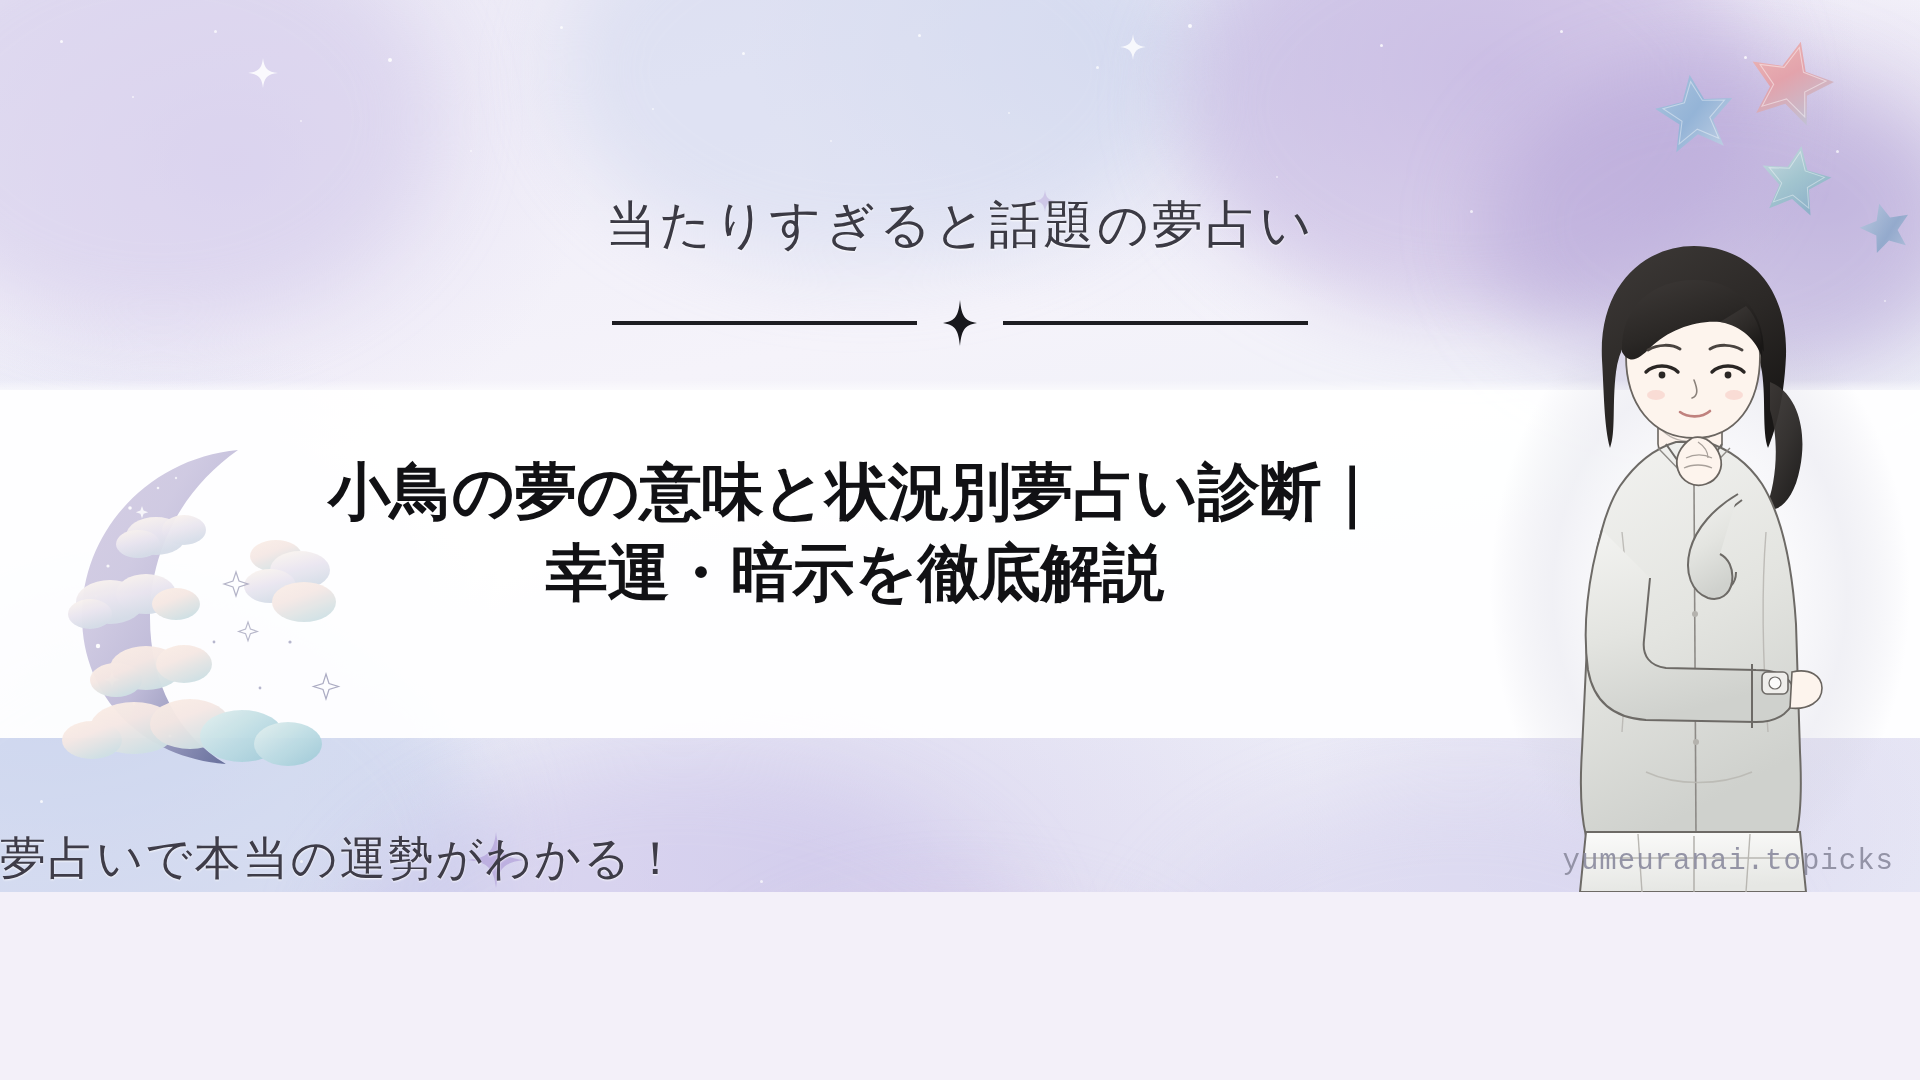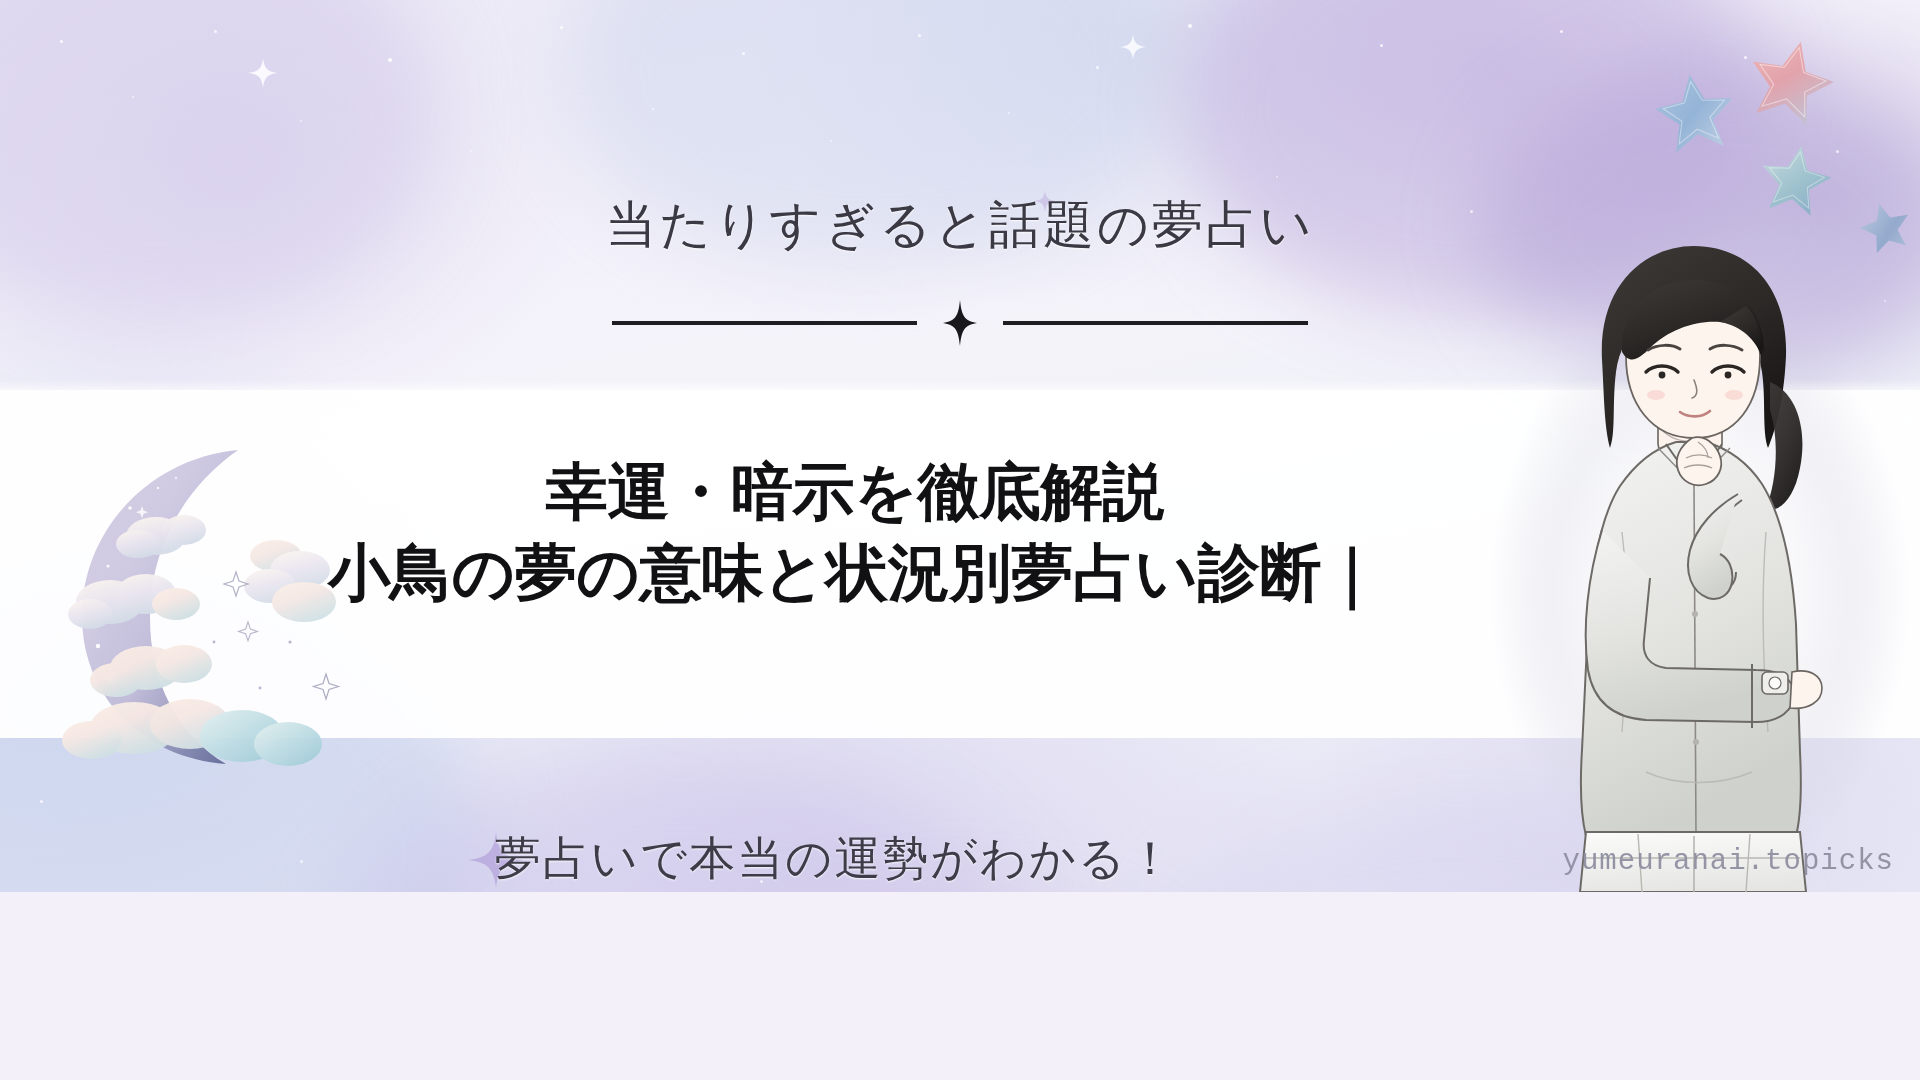--- a/index.html
+++ b/index.html
@@ -91,21 +91,21 @@
     font-size:62px;
     line-height:1.30;
     letter-spacing:-.005em;
     color:#111114;
     white-space:nowrap;
   }
 
   
   .subcatch {
     position:absolute; left:0; right:0; top:828px;
-    z-index:7; text-align:center;
+    z-index:7; text-align:left;
     padding-right:250px;
   }
   .subcatch span {
     font-family:"Liberation Serif", serif;
     font-size:46px;
     letter-spacing:.045em;
     color:#3e3c48;
     text-shadow:0 1px 2px rgba(255,255,255,.8);
   }
 
@@ -349,22 +349,22 @@
       <path d="M198 136 l3 9 9 3 -9 3 -3 9 -3 -9 -9 -3 9 -3 Z" fill="none" stroke="#9a9ab4" stroke-width="1.2" opacity=".75"></path>
       <path d="M210 186 l2.4 7 7 2.4 -7 2.4 -2.4 7 -2.4 -7 -7 -2.4 7 -2.4 Z" fill="none" stroke="#9a9ab4" stroke-width="1.1" opacity=".7"></path>
       <path d="M288 238 l3 9.5 9.5 3 -9.5 3 -3 9.5 -3 -9.5 -9.5 -3 9.5 -3 Z" fill="none" stroke="#8f8fad" stroke-width="1.2" opacity=".75"></path>
       <circle cx="252" cy="206" r="1.6" fill="#b6b6cd"></circle>
       <circle cx="176" cy="206" r="1.4" fill="#b6b6cd"></circle>
       <circle cx="222" cy="252" r="1.4" fill="#b6b6cd"></circle>
     </svg>
   </div>
 
   <div class="title-block">
+    <div class="title-line">小鳥の夢の意味と状況別夢占い診断｜</div>
     <div class="title-line">幸運・暗示を徹底解説</div>
-    <div class="title-line">小鳥の夢の意味と状況別夢占い診断｜</div>
   </div>
 
   <div class="subcatch">
     <span>夢占いで本当の運勢がわかる！</span>
   </div>
 
   <div class="person">
     <svg width="440" height="660" viewBox="0 0 440 660">
       <defs>
         <linearGradient id="gShirt" x1="0" y1="0" x2="0.3" y2="1">

